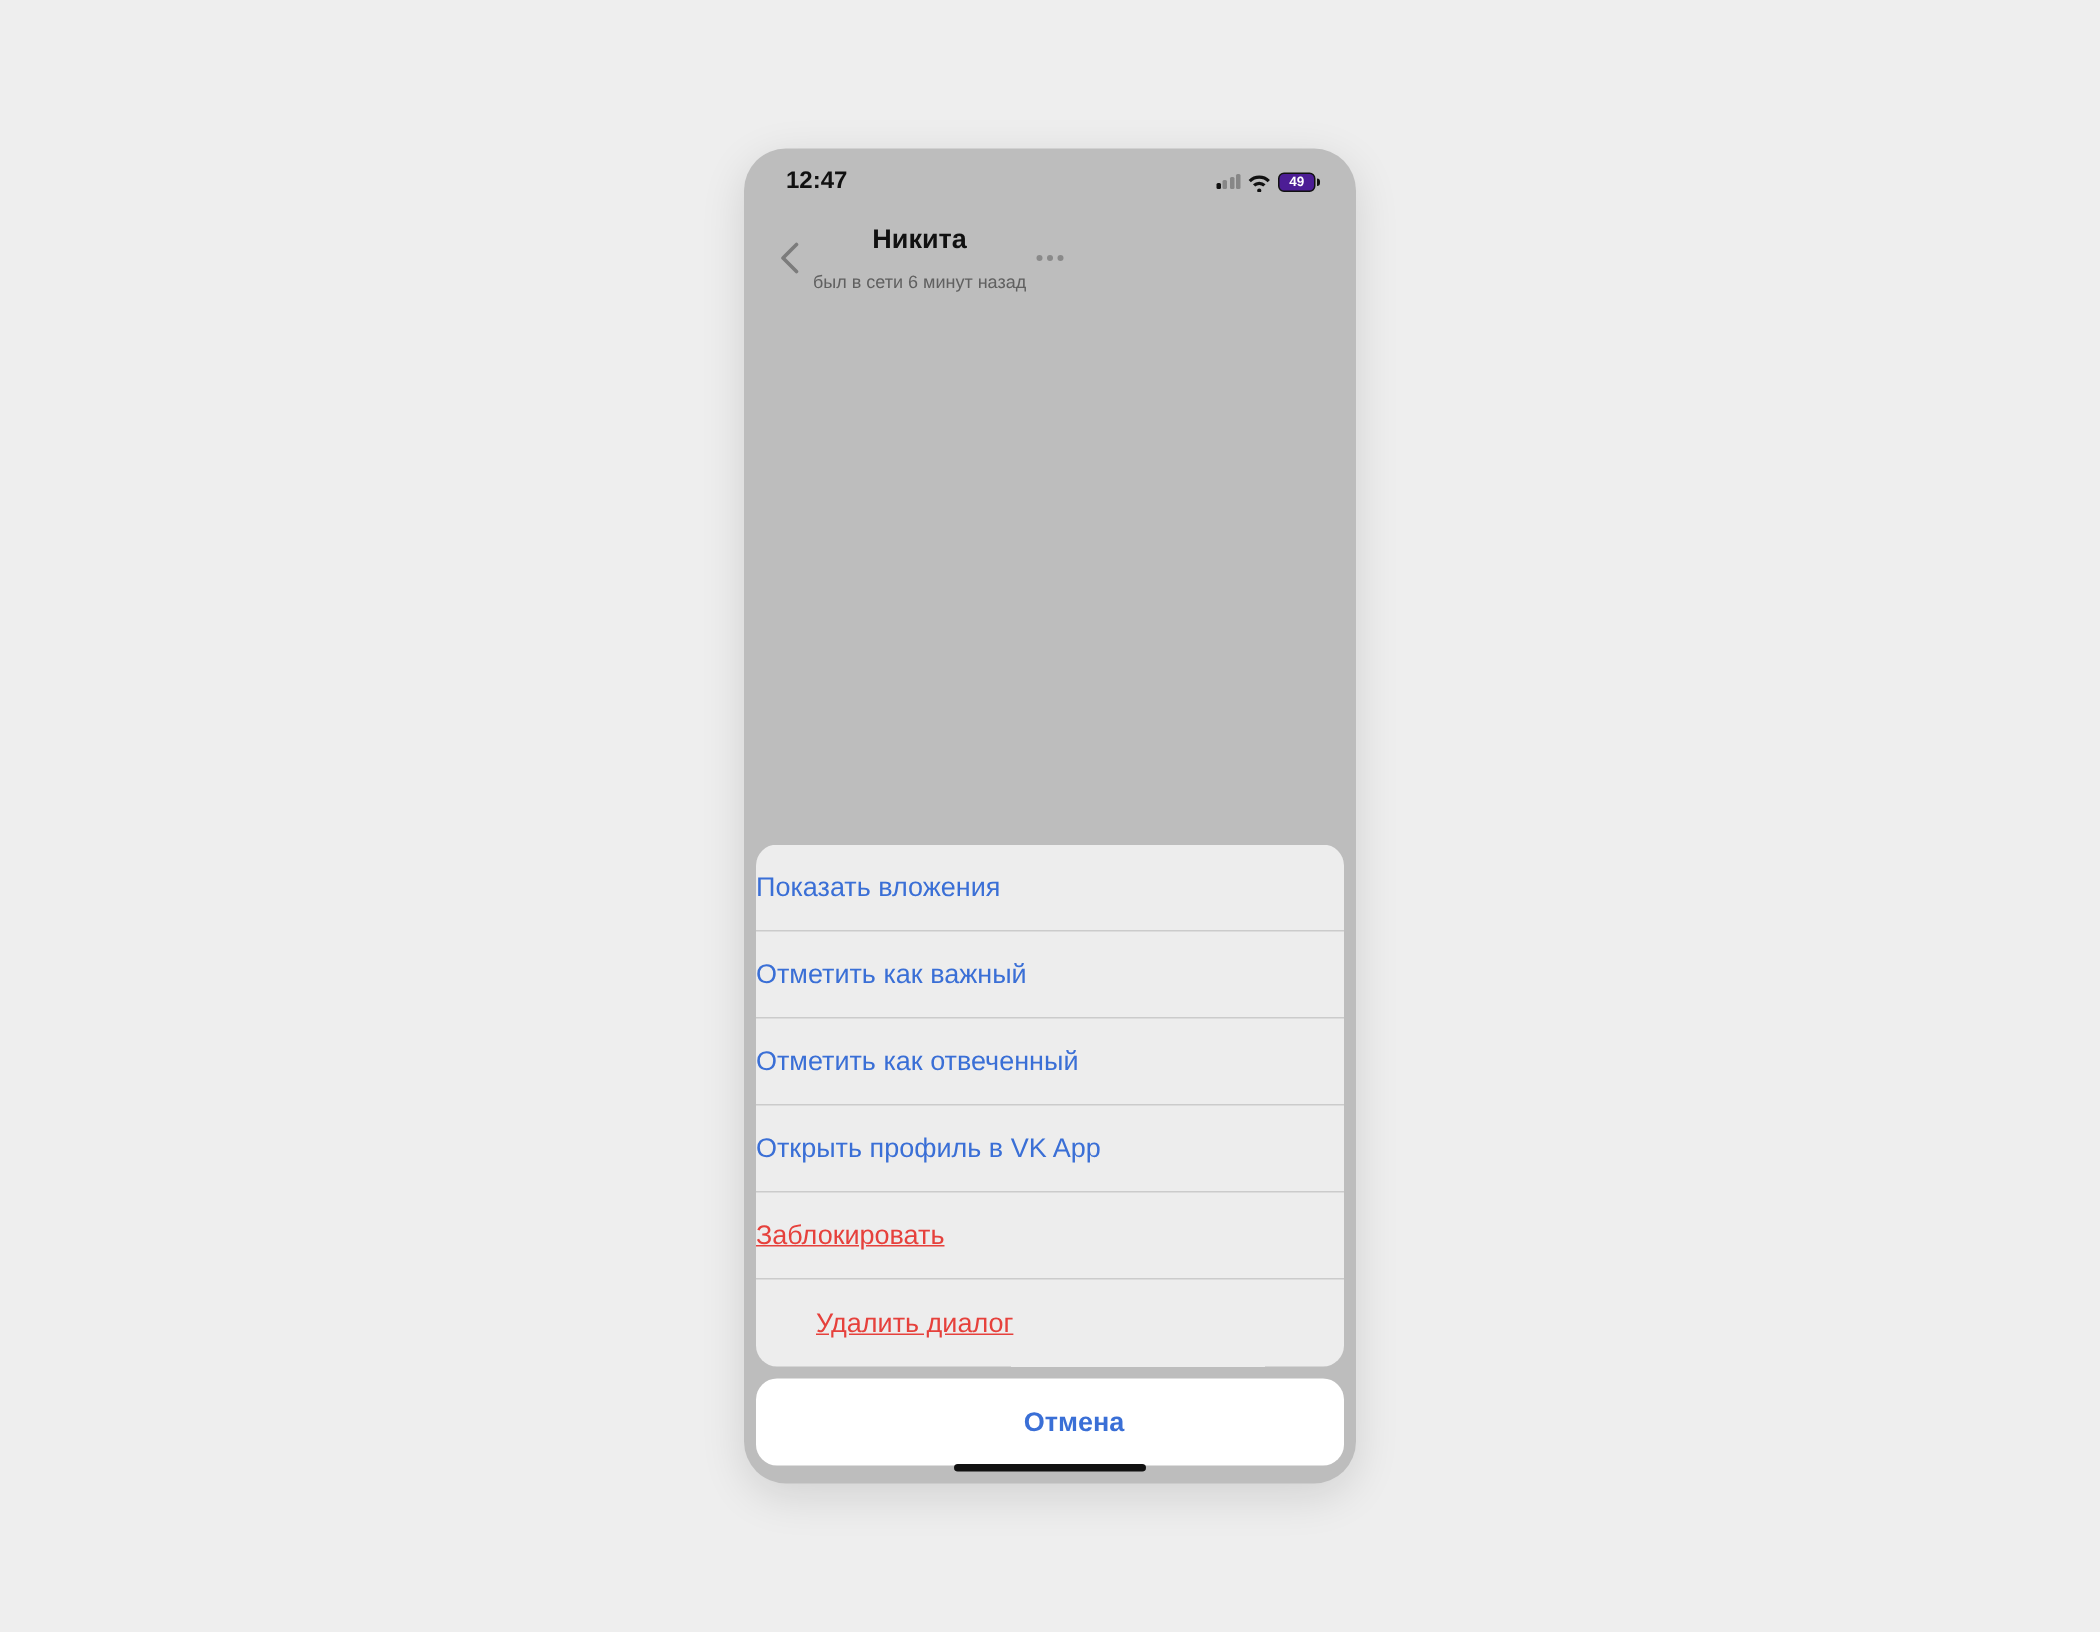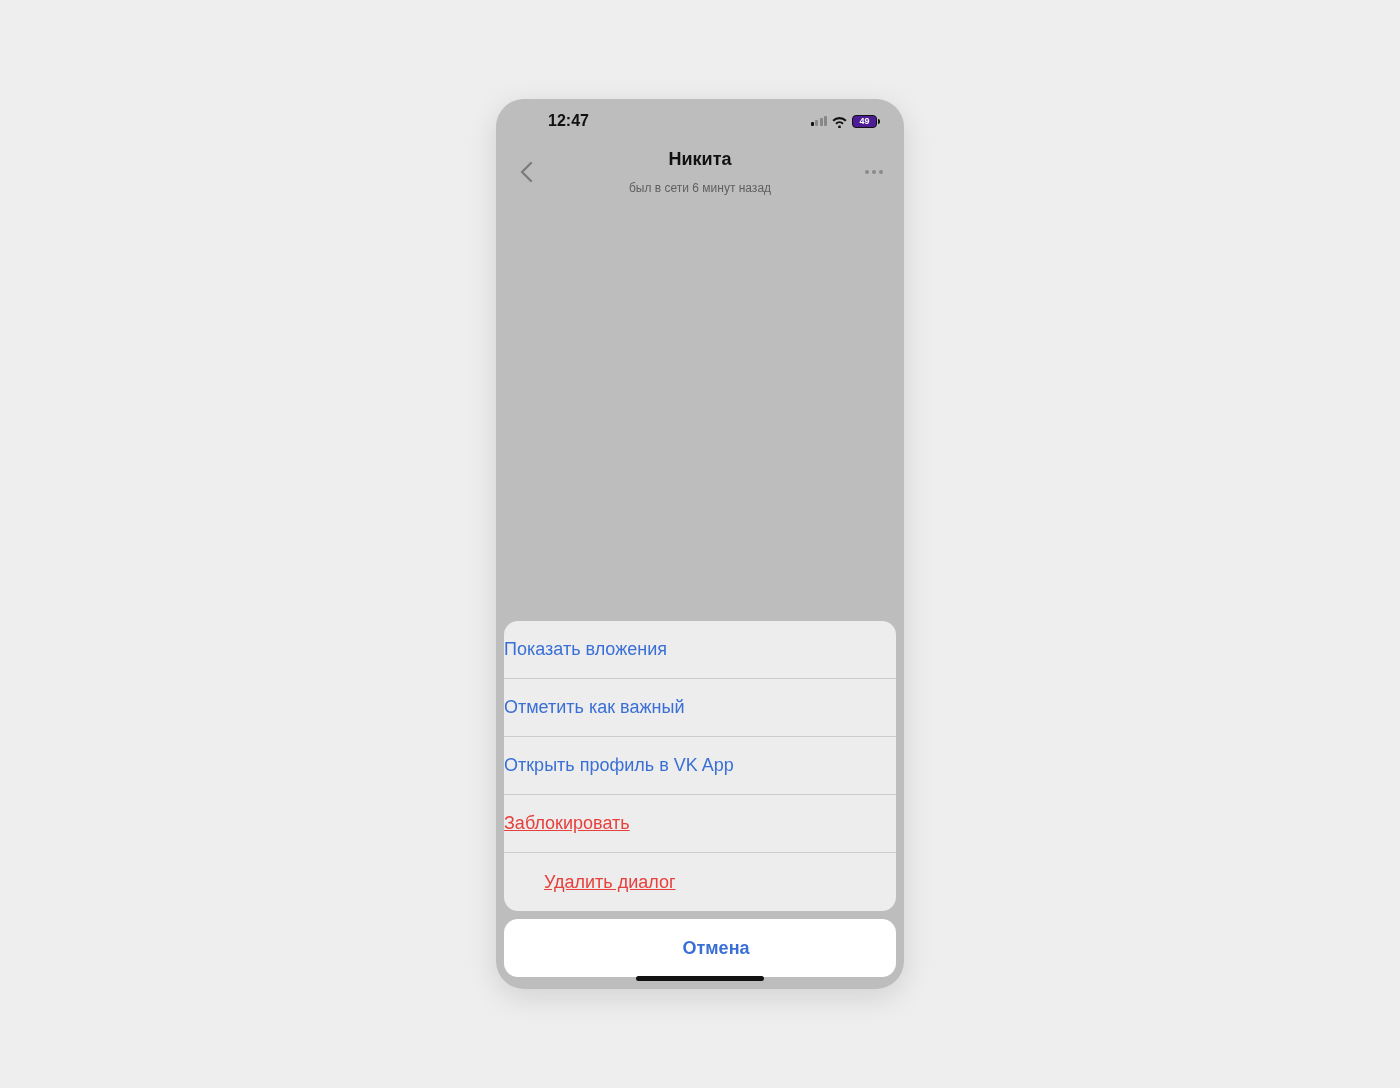--- a/index.html
+++ b/index.html
@@ -24,21 +24,21 @@
     .status-bar {
       height: 44px;
       display: flex;
       align-items: center;
       justify-content: space-between;
       padding: 0 24px 0 28px;
       font-weight: 600;
       font-size: 16px;
       color: #111;
     }
-    .status-left { font-variant-numeric: tabular-nums; margin-left: 24px; }
+    .status-left { font-variant-numeric: tabular-nums; }
     .status-right { display: flex; align-items: center; gap: 4px; }
     .signal { display: inline-flex; align-items: flex-end; gap: 1.5px; }
     .signal span {
       width: 3px; background: #878787; border-radius: 1px;
     }
     .signal span:nth-child(1){height:4px;background:#111;}
     .signal span:nth-child(2){height:6px;}
     .signal span:nth-child(3){height:8px;}
     .signal span:nth-child(4){height:10px;}
     .wifi svg { width: 17px; height: 13px; display:block; }
@@ -50,21 +50,21 @@
       position: relative; display:flex; align-items:center; justify-content:center;
       background:#4c1d95;
     }
     .batt-body span { font-size: 9px; font-weight: 700; color:#fff; line-height:1; }
     .batt-tip { width:2px; height:5px; background:#111; border-radius:0 2px 2px 0; }
 
     .nav {
       height: 58px;
       display:flex;
       align-items:center;
-      justify-content:space-between;
+      justify-content:flex-start;
       padding: 0 14px;
     }
     .back-btn { width: 32px; height:32px; display:flex; align-items:center; justify-content:center; }
     .back-btn svg { width:14px; height:22px; }
     .nav-center { text-align:center; }
     .chat-title { font-size: 18px; font-weight: 700; color:#111; }
     .chat-subtitle { font-size: 12px; color:#606060; margin-top:11px; }
     .more-btn { width:32px; height:32px; display:flex; align-items:center; justify-content:center; gap:3px;}
     .more-btn span { width:4px; height:4px; border-radius:50%; background:#8a8a8a; }
 
@@ -153,20 +153,23 @@
 
   <div class="sheet-wrap">
     <div class="sheet">
       <div class="sheet-item">
         <span>Показать вложения</span>
       </div>
       <div class="sheet-item">
         <span>Отметить как важный</span>
       </div>
       <div class="sheet-item">
+        <span>Отметить как отвеченный</span>
+      </div>
+      <div class="sheet-item">
         <span>Открыть профиль в VK App</span>
       </div>
       <div class="sheet-item destructive">
         <span>Заблокировать</span>
       </div>
       <div class="sheet-item destructive">
         <span>Удалить диалог</span>
       </div>
     </div>
     <div class="cancel">

